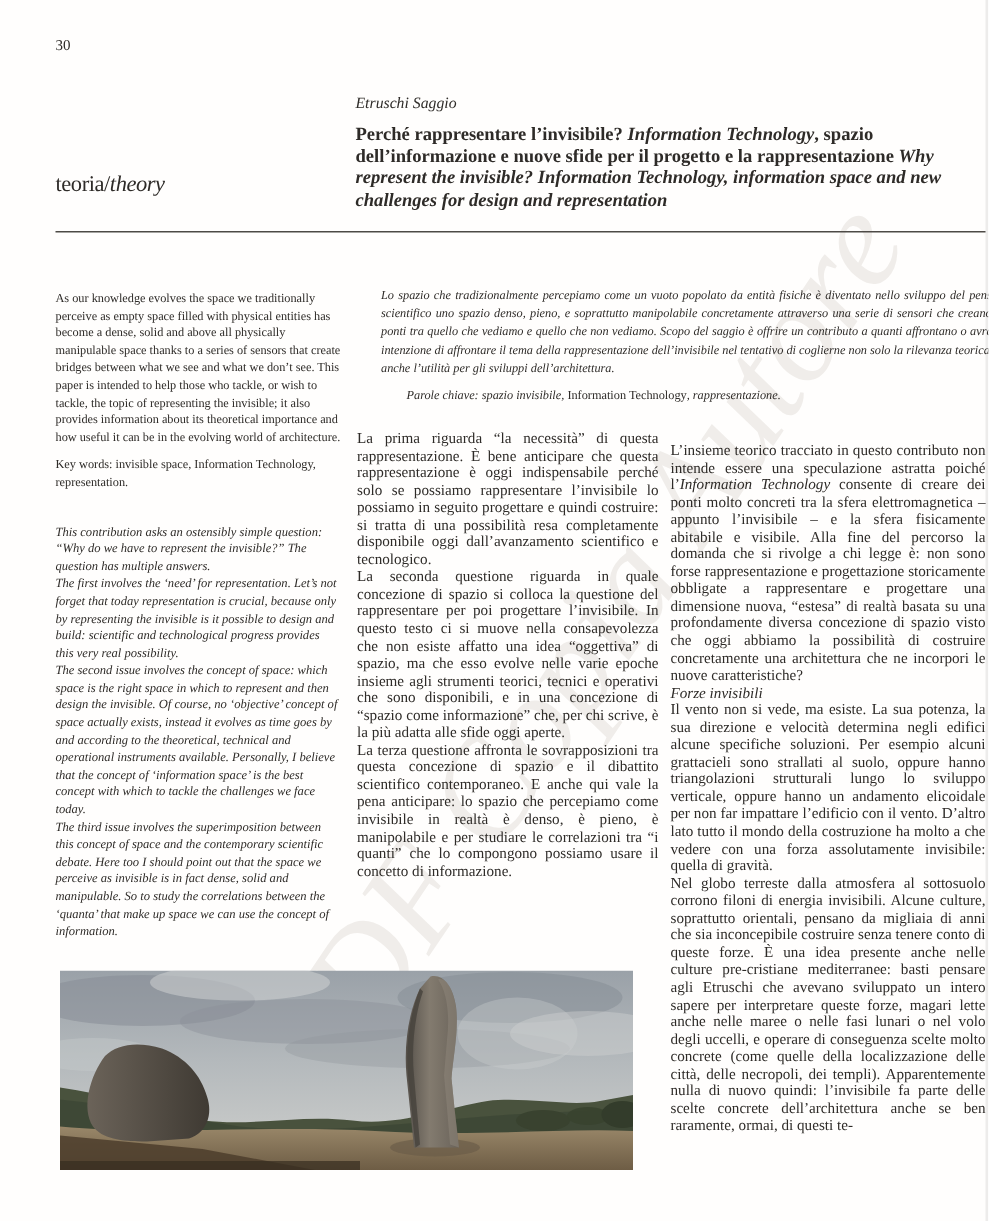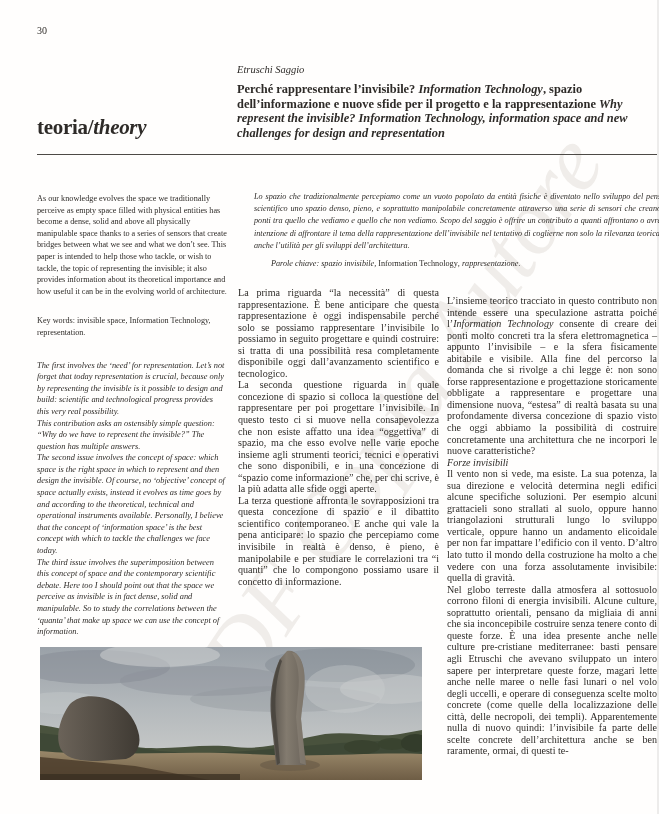--- a/index.html
+++ b/index.html
@@ -21,38 +21,38 @@
   .watermark {
     position: absolute; left: 148px; top: 692px;
     transform: rotate(-56deg); transform-origin: 0 0;
     font-size: 92px; font-style: italic; white-space: nowrap;
     color: rgba(138, 127, 108, 0.13);
     z-index: 0; pointer-events: none;
   }
 
   .page-number { left: 37px; top: 25px; font-size: 10px; }
 
-  .section-label { left: 37px; top: 115px; font-size: 21px; font-weight: bold; letter-spacing: -0.3px; }
+  .section-label { left: 37px; top: 115px; font-size: 15px; font-weight: normal; letter-spacing: -0.3px; }
   .section-label .slash-italic { font-style: italic; }
 
   .rule { left: 37px; top: 154px; width: 620px; height: 1px; background: #4d4a46; }
 
   .author { left: 237px; top: 64px; font-size: 10.5px; font-style: italic; }
 
   .title-block { left: 237px; top: 82px; width: 421px; font-size: 12.4px; font-weight: bold; line-height: 14.6px; }
   .title-block .t-italic { font-style: italic; }
   .title-en { font-style: italic; }
 
   .abstract-it { left: 254px; top: 191px; width: 420px; font-size: 8.2px; font-style: italic; line-height: 12.2px; text-align: justify; }
   .abstract-it .keywords { margin-top: 6px; text-align: left; margin-left: 17px; }
   .roman { font-style: normal; }
 
   .left-col { left: 37px; top: 193px; width: 190px; font-size: 8.2px; line-height: 11.6px; }
   .left-col p { margin: 0; }
-  .left-col .keywords { margin-top: 18px; }
+  .left-col .keywords { margin-top: 7px; }
   .left-col .contribution { margin-top: 21px; font-style: italic; font-size: 8.4px; }
 
   .body-col { font-size: 10.1px; line-height: 11.55px; text-align: justify; }
   .body-col p { margin: 0; }
   .mid-col { left: 238px; top: 287px; width: 201px; }
   .right-col { left: 447px; top: 295px; width: 210px; }
   .subhead { margin-top: 11px; font-weight: normal; font-style: italic; }
   .em-italic { font-style: italic; }
 
   .photo { left: 40px; top: 647px; width: 382px; height: 133px; z-index: 1; }
@@ -80,22 +80,22 @@
 
   <div class="layer abstract-it">
     <p style="margin:0">Lo spazio che tradizionalmente percepiamo come un vuoto popolato da entità fisiche è diventato nello sviluppo del pensiero scientifico uno spazio denso, pieno, e soprattutto manipolabile concretamente attraverso una serie di sensori che creano dei ponti tra quello che vediamo e quello che non vediamo. Scopo del saggio è offrire un contributo a quanti affrontano o avranno intenzione di affrontare il tema della rappresentazione dell’invisibile nel tentativo di coglierne non solo la rilevanza teorica, ma anche l’utilità per gli sviluppi dell’architettura.</p>
     <p class="keywords" style="margin-bottom:0"><span>Parole chiave: spazio invisibile, </span><span class="roman">Information Technology</span><span>, rappresentazione.</span></p>
   </div>
 
   <div class="layer left-col">
     <p>As our knowledge evolves the space we traditionally perceive as empty space filled with physical entities has become a dense, solid and above all physically manipulable space thanks to a series of sensors that create bridges between what we see and what we don’t see. This paper is intended to help those who tackle, or wish to tackle, the topic of representing the invisible; it also provides information about its theoretical importance and how useful it can be in the evolving world of architecture.</p>
     <p class="keywords">Key words: invisible space, Information Technology, representation.</p>
     <div class="contribution">
+      <p>This contribution asks an ostensibly simple question: “Why do we have to represent the invisible?” The question has multiple answers.</p>
       <p>The first involves the ‘need’ for representation. Let’s not forget that today representation is crucial, because only by representing the invisible is it possible to design and build: scientific and technological progress provides this very real possibility.</p>
-      <p>This contribution asks an ostensibly simple question: “Why do we have to represent the invisible?” The question has multiple answers.</p>
       <p>The second issue involves the concept of space: which space is the right space in which to represent and then design the invisible. Of course, no ‘objective’ concept of space actually exists, instead it evolves as time goes by and according to the theoretical, technical and operational instruments available. Personally, I believe that the concept of ‘information space’ is the best concept with which to tackle the challenges we face today.</p>
       <p>The third issue involves the superimposition between this concept of space and the contemporary scientific debate. Here too I should point out that the space we perceive as invisible is in fact dense, solid and manipulable. So to study the correlations between the ‘quanta’ that make up space we can use the concept of information.</p>
     </div>
   </div>
 
   <div class="layer body-col mid-col">
     <p>La prima riguarda “la necessità” di questa rappresentazione. È bene anticipare che questa rappresentazione è oggi indispensabile perché solo se possiamo rappresentare l’invisibile lo possiamo in seguito progettare e quindi costruire: si tratta di una possibilità resa completamente disponibile oggi dall’avanzamento scientifico e tecnologico.</p>
     <p>La seconda questione riguarda in quale concezione di spazio si colloca la questione del rappresentare per poi progettare l’invisibile. In questo testo ci si muove nella consapevolezza che non esiste affatto una idea “oggettiva” di spazio, ma che esso evolve nelle varie epoche insieme agli strumenti teorici, tecnici e operativi che sono disponibili, e in una concezione di “spazio come informazione” che, per chi scrive, è la più adatta alle sfide oggi aperte.</p>
     <p>La terza questione affronta le sovrapposizioni tra questa concezione di spazio e il dibattito scientifico contemporaneo. E anche qui vale la pena anticipare: lo spazio che percepiamo come invisibile in realtà è denso, è pieno, è manipolabile e per studiare le correlazioni tra “i quanti” che lo compongono possiamo usare il concetto di informazione.</p>
   </div>

